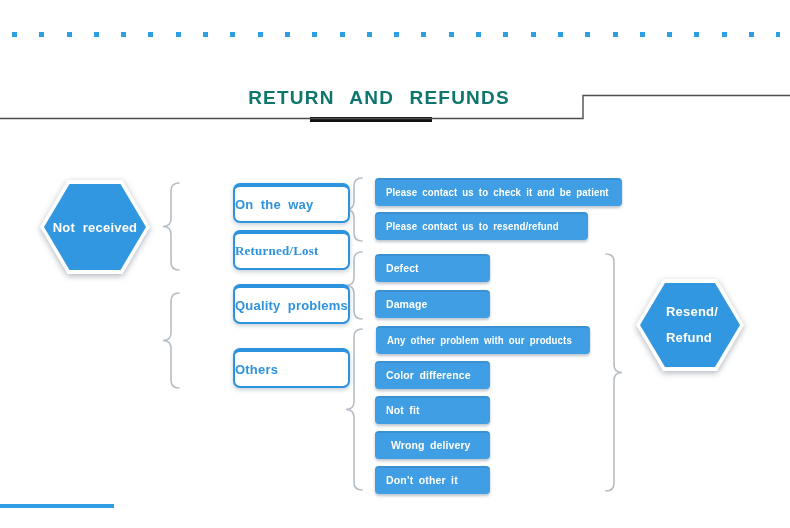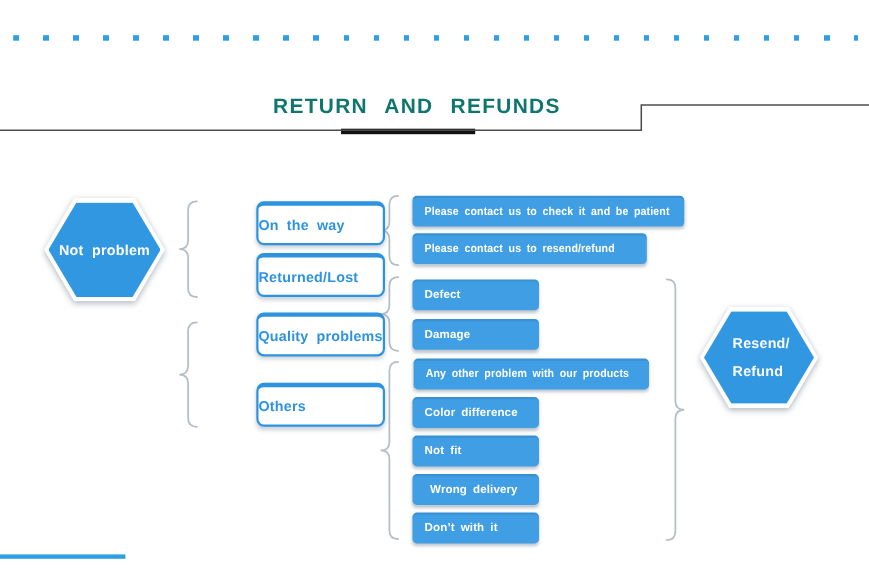--- a/index.html
+++ b/index.html
@@ -48,21 +48,21 @@
   .branch{
     position:absolute;left:208px;width:117px;height:40px;box-sizing:border-box;
     background:#ffffff;border:2.5px solid #2e93df;border-top-width:4px;border-radius:7px;
     display:flex;align-items:center;justify-content:flex-start;
     box-shadow:0 2px 4px rgba(100,120,140,.35);
     margin-left:25px;
   }
   .branch span{
     color:#2e93df;font-size:13px;font-weight:bold;word-spacing:3.5px;letter-spacing:.2px;white-space:nowrap;
   }
-  .mb1{top:183px;} .mb2{top:230px;} .mb3{top:284px;} .mb4{top:348px;}
+  .mb1{top:183px;} .mb2{top:230px;font-family:Liberation Serif, serif;} .mb3{top:284px;} .mb4{top:348px;}
   
   .outcome{
     position:absolute;left:375px;height:28px;box-sizing:border-box;
     background:#3f9ee4;border-radius:4px;
     display:flex;align-items:center;padding-left:11px;
     box-shadow:inset 0 2px 0 rgba(0,0,0,.08),0 2px 3px rgba(90,110,130,.4);
   }
   .outcome span{
     color:#ffffff;font-size:10.5px;font-weight:bold;word-spacing:2.5px;letter-spacing:.1px;white-space:nowrap;
   }
@@ -95,21 +95,21 @@
     <path class="brace" d="M179 293 Q171 293 171 301 L171 332.5 Q171 340.5 163 340.5 Q171 340.5 171 348.5 L171 380 Q171 388 179 388"></path>
     <path class="brace" d="M362 178 Q354 178 354 186 L354 201.5 Q354 209.5 346 209.5 Q354 209.5 354 217.5 L354 233 Q354 241 362 241"></path>
     <path class="brace" d="M362 252 Q354 252 354 260 L354 277.5 Q354 285.5 346 285.5 Q354 285.5 354 293.5 L354 311 Q354 319 362 319"></path>
     <path class="brace" d="M362 329 Q354 329 354 337 L354 401.5 Q354 409.5 346 409.5 Q354 409.5 354 417.5 L354 482 Q354 490 362 490"></path>
     <path class="brace" d="M606 254 Q614 254 614 262 L614 364.5 Q614 372.5 622 372.5 Q614 372.5 614 380.5 L614 483 Q614 491 606 491"></path>
   </svg>
 
   <div class="hexwrap hx1">
     <div class="hex-outer"></div>
     <div class="hex-inner">
-      <span class="hex-label">Not problem</span>
+      <span class="hex-label">Not received</span>
     </div>
   </div>
 
 
   <div class="branch mb1">
     <span>On the way</span>
   </div>
   <div class="branch mb2">
     <span>Returned/Lost</span>
   </div>
@@ -138,21 +138,21 @@
   <div class="outcome rb6">
     <span>Color difference</span>
   </div>
   <div class="outcome rb7">
     <span>Not fit</span>
   </div>
   <div class="outcome rb8">
     <span>Wrong delivery</span>
   </div>
   <div class="outcome rb9">
-    <span>Don’t with it</span>
+    <span>Don’t other it</span>
   </div>
 
   <div class="hexwrap hxr">
     <div class="hex-outer"></div>
     <div class="hex-inner">
       <span class="hex-label">Resend/</span>
       <span class="hex-label">Refund</span>
     </div>
   </div>
 

